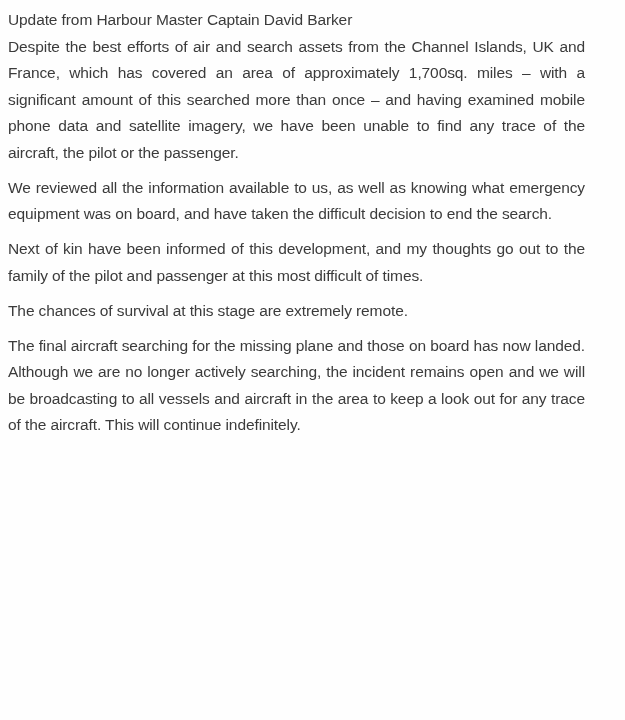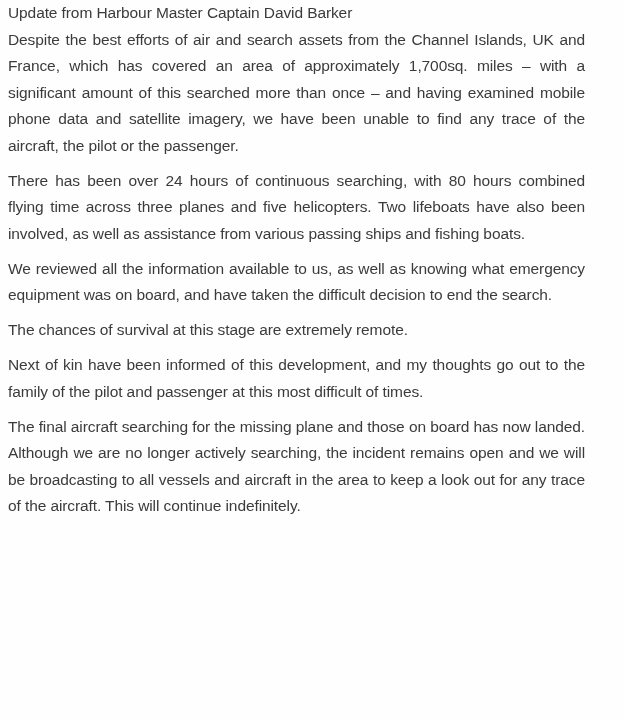--- a/index.html
+++ b/index.html
@@ -8,21 +8,21 @@
   }
   body {
     width: 625px;
     height: 720px;
     background: var(--bg-color, #fefefe);
     overflow: hidden;
   }
   .doc {
     box-sizing: border-box;
     width: 594px;
-    padding: 0 9px 0 8px;
+    padding: 7px 9px 0 8px;
     font-family: "Liberation Sans", "DejaVu Sans", sans-serif;
     font-size: 15.5px;
     line-height: 26.5px;
     color: var(--text-color, #3b3b3b);
     letter-spacing: -0.1px;
   }
   .title {
     font-size: 15.5px;
     font-weight: 400;
     margin: 0;
@@ -36,18 +36,17 @@
   .para:last-child {
     margin-bottom: 8px;
   }
 </style>
 </head>
 <body>
 
 <main class="doc">
   <h1 class="title">Update from Harbour Master Captain David Barker</h1>
   <p class="para">Despite the best efforts of air and search assets from the Channel Islands, UK and France, which has covered an area of approximately 1,700sq. miles – with a significant amount of this searched more than once – and having examined mobile phone data and satellite imagery, we have been unable to find any trace of the aircraft, the pilot or the passenger.</p>
-  <p class="para">There has been over 24 hours of continuous searching, with 80 hours combined flying time across three planes and five helicopters. Two lifeboats have also been involved, as well as assistance from various passing ships and fishing boats.</p>
   <p class="para">We reviewed all the information available to us, as well as knowing what emergency equipment was on board, and have taken the difficult decision to end the search.</p>
+  <p class="para">Next of kin have been informed of this development, and my thoughts go out to the family of the pilot and passenger at this most difficult of times.</p>
   <p class="para">The chances of survival at this stage are extremely remote.</p>
-  <p class="para">Next of kin have been informed of this development, and my thoughts go out to the family of the pilot and passenger at this most difficult of times.</p>
   <p class="para">The final aircraft searching for the missing plane and those on board has now landed. Although we are no longer actively searching, the incident remains open and we will be broadcasting to all vessels and aircraft in the area to keep a look out for any trace of the aircraft. This will continue indefinitely.</p>
 </main>
 
 </body></html>

